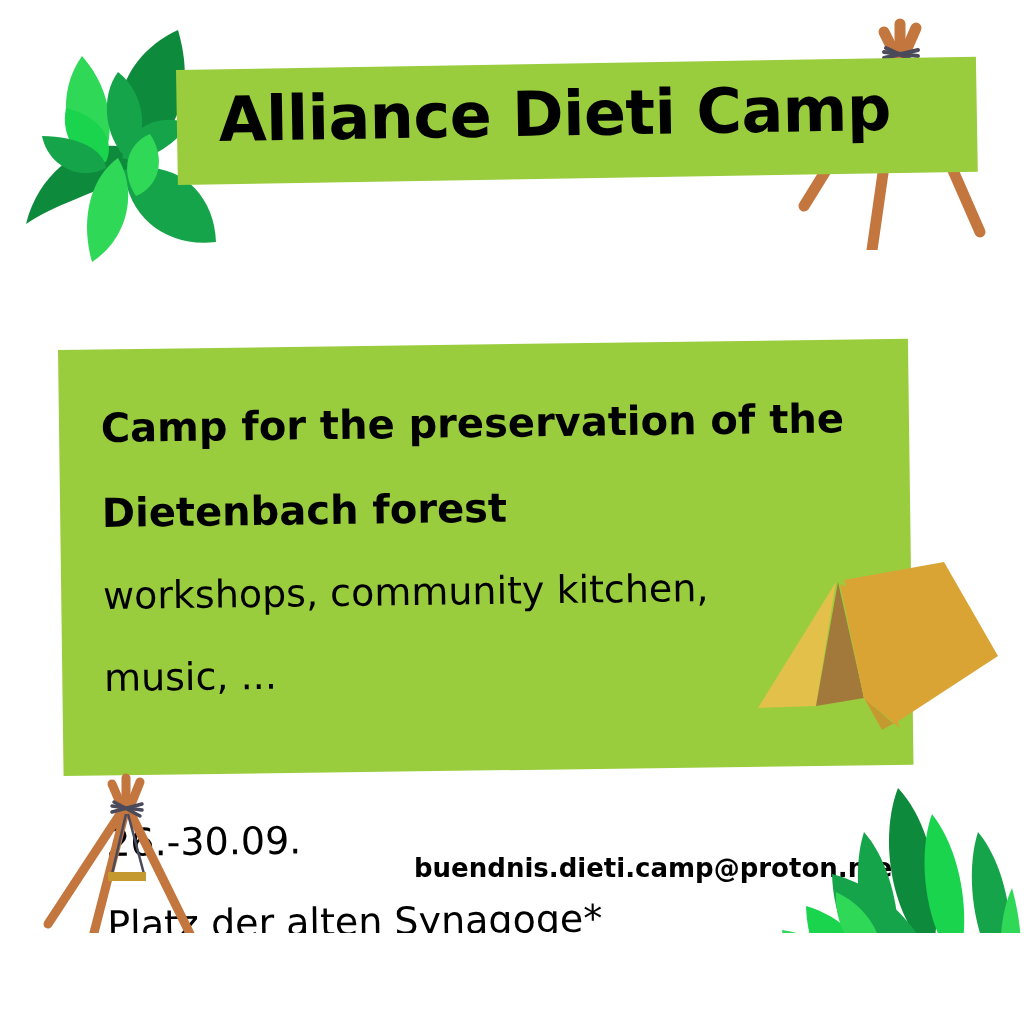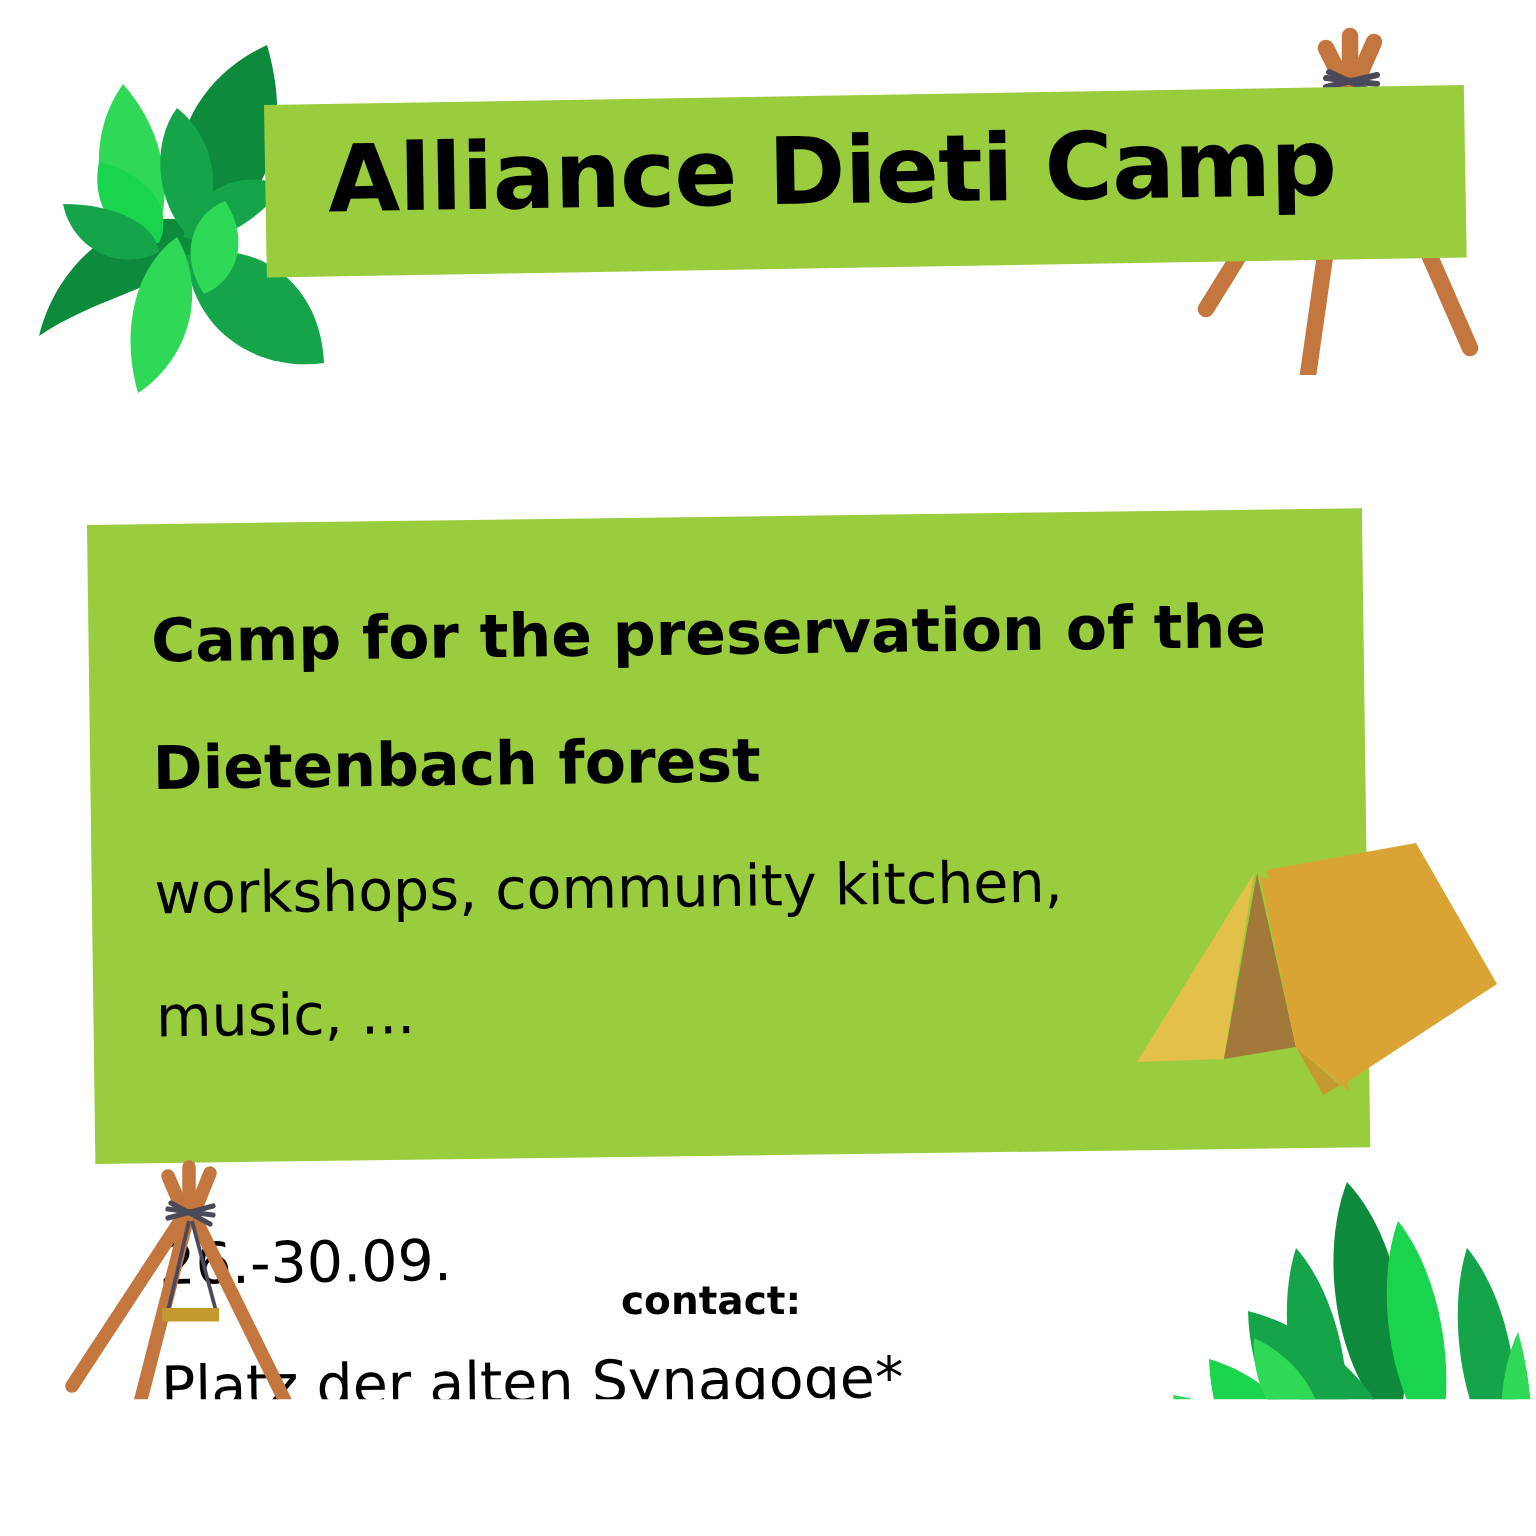--- a/index.html
+++ b/index.html
@@ -192,21 +192,20 @@
     <span class="headline">Camp for the preservation of the</span>
     <span class="headline">Dietenbach forest</span>
     <span class="subline">workshops, community kitchen,</span>
     <span class="subline">music, ...</span>
     <span class="gap"></span>
     <span class="dateline">26.-30.09.</span>
     <span class="dateline">Platz der alten Synagoge*</span>
   </div>
 
   <div id="contact-block" class="txt">
-    <span>contact:</span>
     <span>buendnis.dieti.camp@proton.me</span>
   </div>
 
   <svg id="tripod-botleft" class="art" viewBox="0 0 232 220" xmlns="http://www.w3.org/2000/svg">
     <g stroke="#C4763F" stroke-width="9" stroke-linecap="round" fill="none">
       <line x1="96" y1="40" x2="20" y2="156"></line>
       <line x1="100" y1="40" x2="166" y2="174"></line>
       <line x1="98" y1="40" x2="58" y2="196"></line>
       <line x1="96" y1="44" x2="84" y2="16"></line>
       <line x1="100" y1="44" x2="112" y2="14"></line>

